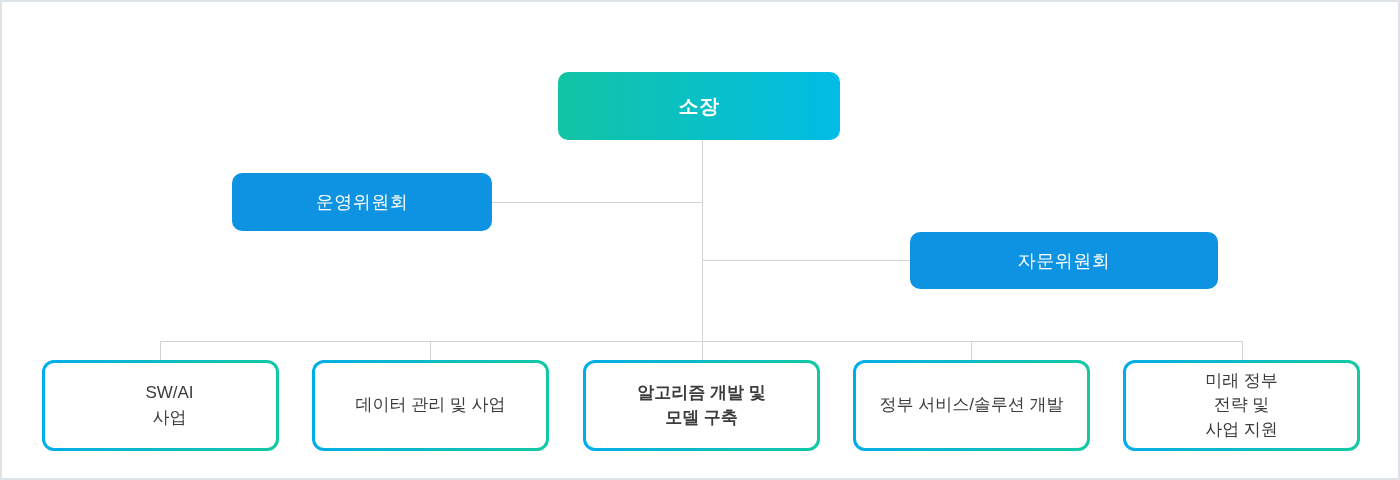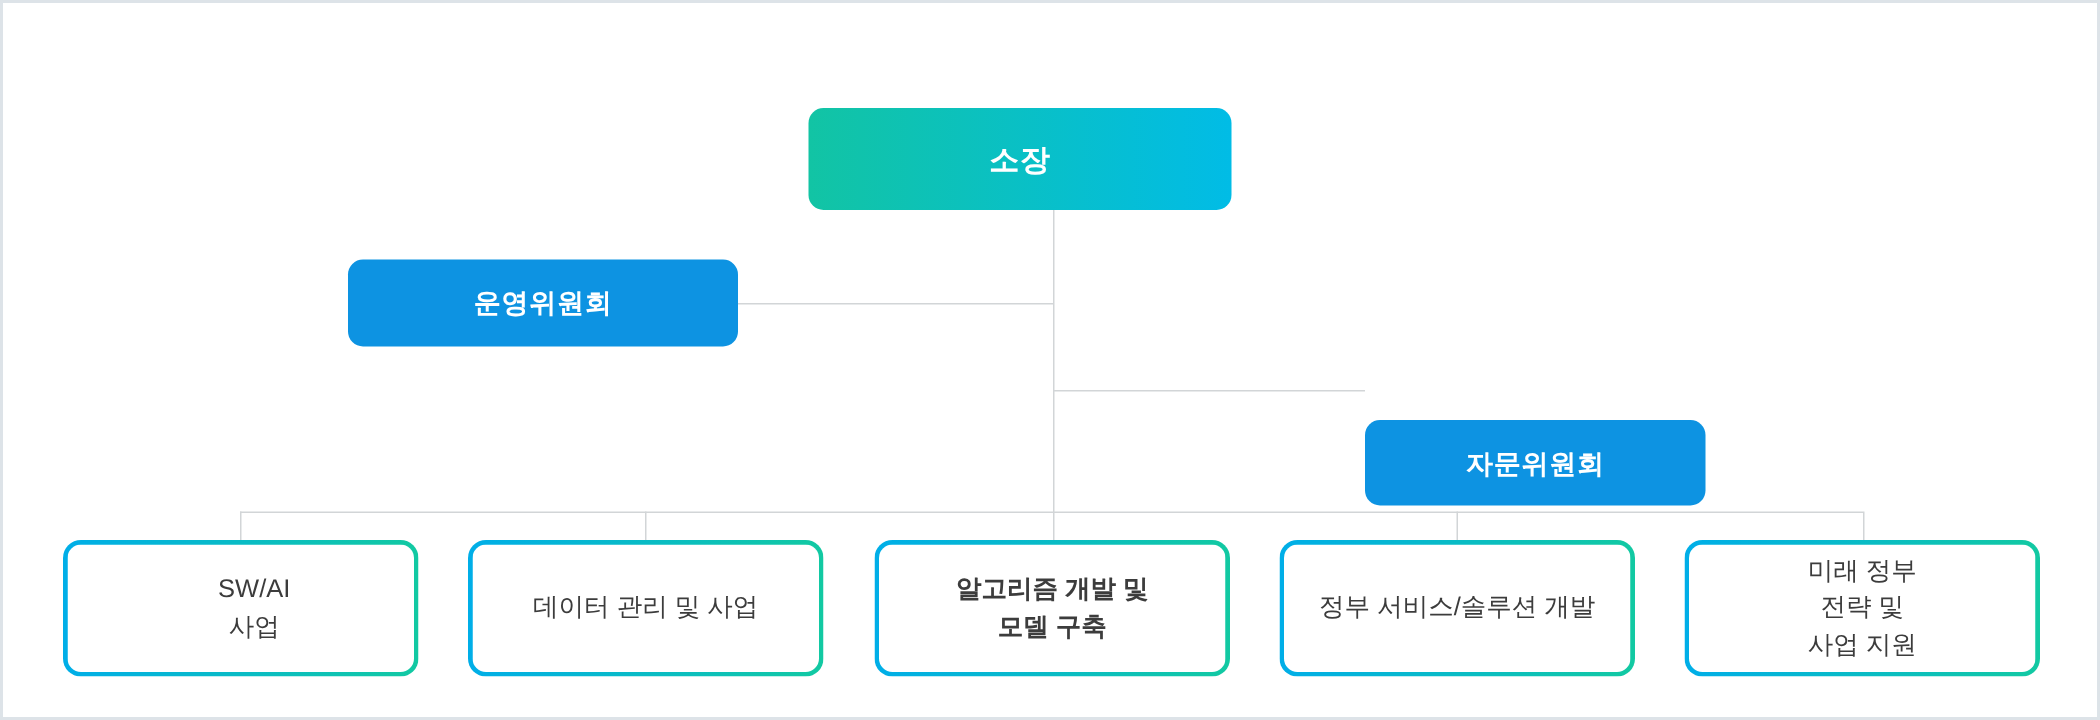--- a/index.html
+++ b/index.html
@@ -36,41 +36,41 @@
   
   .node {
     position: absolute;
     display: flex;
     align-items: center;
     justify-content: center;
     text-align: center;
   }
 
   .director {
-    left: 537px; top: 70px;
+    left: 556px; top: 70px;
     width: 282px; height: 68px;
     border-radius: 10px;
     background: linear-gradient(90deg, #12c4a4 0%, #01bce6 100%);
     color: #ffffff;
     font-size: 20px;
     font-weight: bold;
     letter-spacing: 0.5px;
   }
 
   .committee {
     background: #0d93e2;
     border-radius: 10px;
     color: #ffffff;
     font-size: 18px;
-    font-weight: bold;
+    font-weight: normal;
     letter-spacing: 0.5px;
     text-align: right;
   }
   #committee-0 { left: 230px; top: 171px; width: 260px; height: 58px; }
-  #committee-1 { left: 908px; top: 230px; width: 227px; height: 57px; margin-top: 48px; }
+  #committee-1 { left: 908px; top: 230px; width: 308px; height: 57px; }
 
   .dept {
     top: 358px;
     width: 237px; height: 91px;
     border: 3px solid transparent;
     border-radius: 12px;
     background:
       linear-gradient(#ffffff, #ffffff) padding-box,
       linear-gradient(90deg, #00aee8 0%, #12c9a2 100%) border-box;
     color: #3c3c3c;

